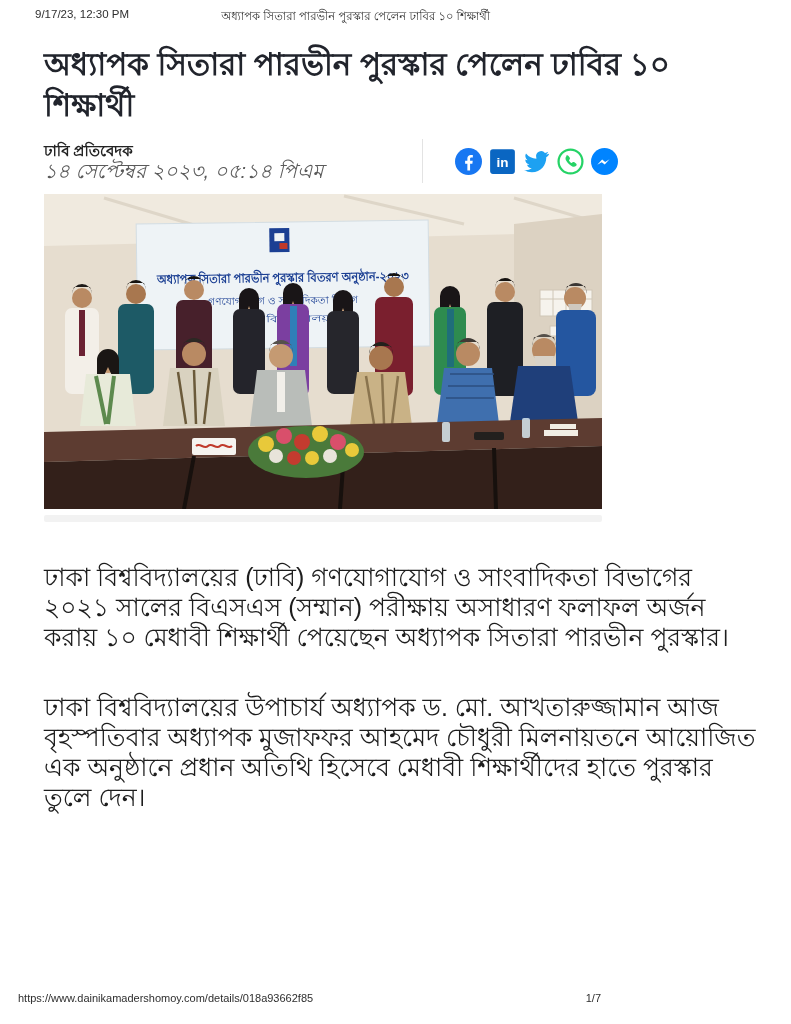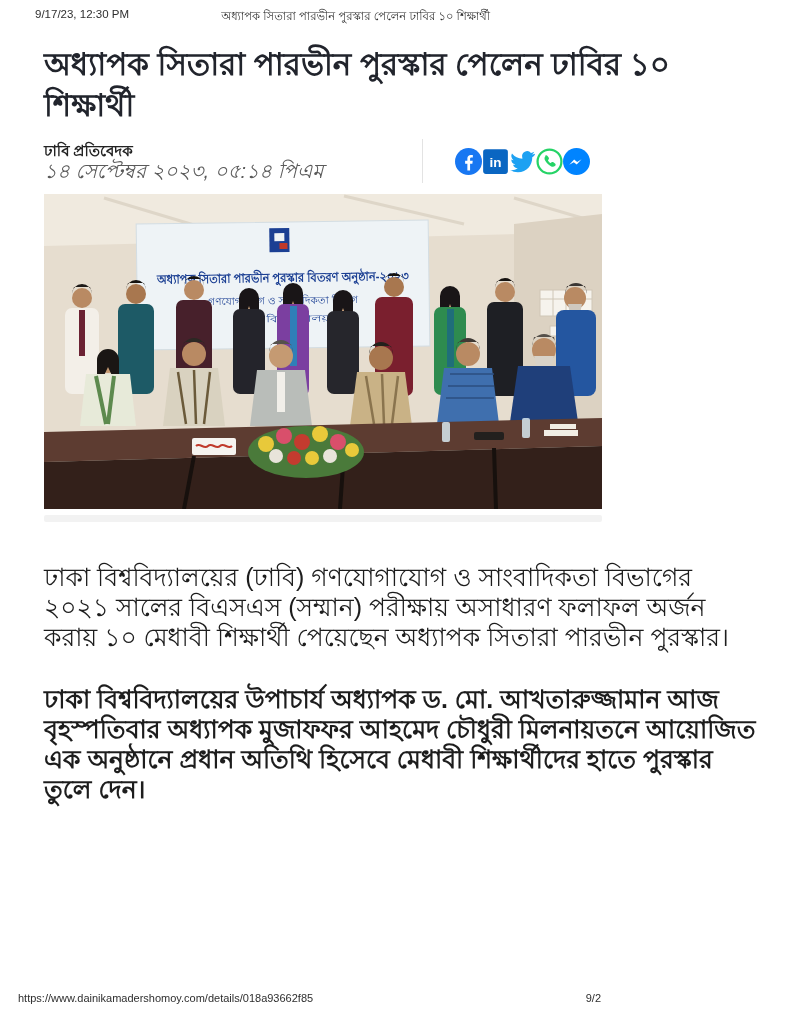--- a/index.html
+++ b/index.html
@@ -31,37 +31,37 @@
     color: #21242c; letter-spacing: 0; max-width: 700px;
     margin-bottom: 12px;
   }
   .meta-row {
     display: flex; align-items: center; height: 46px; margin-bottom: 10px;
   }
   .byline-block { flex: 0 0 378px; }
   .byline { font-size: 15px; font-weight: 700; color: #222; line-height: 19px; font-family: Liberation Serif, serif; }
   .pubdate { font-size: 20px; color: #5a5a5a; line-height: 20px; font-style: italic; }
   .vdivider { width: 1px; height: 44px; background: #e3e3e3; }
-  .social-icons { display: flex; align-items: center; gap: 0; margin-left: 32px; }
+  .social-icons { display: flex; align-items: center; gap: 7px; margin-left: 32px; }
   .social-btn { display: inline-flex; width: 27px; height: 27px; cursor: pointer; text-decoration: none; }
   .social-btn svg { width: 27px; height: 27px; display: block; }
 
   
   .photo-figure { width: 558px; margin-top: 8px; }
   .photo-frame { width: 558px; height: 315px; overflow: hidden; background: #e6ddcf; }
   .photo-frame svg { display: block; width: 558px; height: 315px; }
   .photo-strip { width: 558px; height: 7px; background: #f2f2f2; border-radius: 2px; margin-top: 6px; }
 
   
   .body-text { margin-top: 40px; width: 714px; }
   .body-text p {
     font-size: 25px; line-height: 30px; color: #1d1d1d;
     margin-bottom: 15px; text-align: left;
   }
-  .body-text p.extra-gap { margin-top: 32px; font-weight: bold; }
+  .body-text p.extra-gap { margin-top: 40px; }
 
   
   .print-footer {
     position: absolute; bottom: 20px; left: 18px; right: 35px;
     display: flex; justify-content: space-between;
     font-size: 11px; color: #2e2e2e;
   }
 </style>
 </head>
 <body>
@@ -284,16 +284,16 @@
 
     <div class="body-text">
       <p>ঢাকা বিশ্ববিদ্যালয়ের (ঢাবি) গণযোগাযোগ ও সাংবাদিকতা বিভাগের ২০২১ সালের বিএসএস (সম্মান) পরীক্ষায় অসাধারণ ফলাফল অর্জন করায় ১০ মেধাবী শিক্ষার্থী পেয়েছেন অধ্যাপক সিতারা পারভীন পুরস্কার।</p>
       <p class="extra-gap">ঢাকা বিশ্ববিদ্যালয়ের উপাচার্য অধ্যাপক ড. মো. আখতারুজ্জামান আজ বৃহস্পতিবার অধ্যাপক মুজাফফর আহমেদ চৌধুরী মিলনায়তনে আয়োজিত এক অনুষ্ঠানে প্রধান অতিথি হিসেবে মেধাবী শিক্ষার্থীদের হাতে পুরস্কার তুলে দেন।</p>
     </div>
 
   </article>
 
   <div class="print-footer">
     <span>https://www.dainikamadershomoy.com/details/018a93662f85</span>
-    <span>9/2</span>
+    <span>1/7</span>
   </div>
 
 </div>
 
 </body></html>

